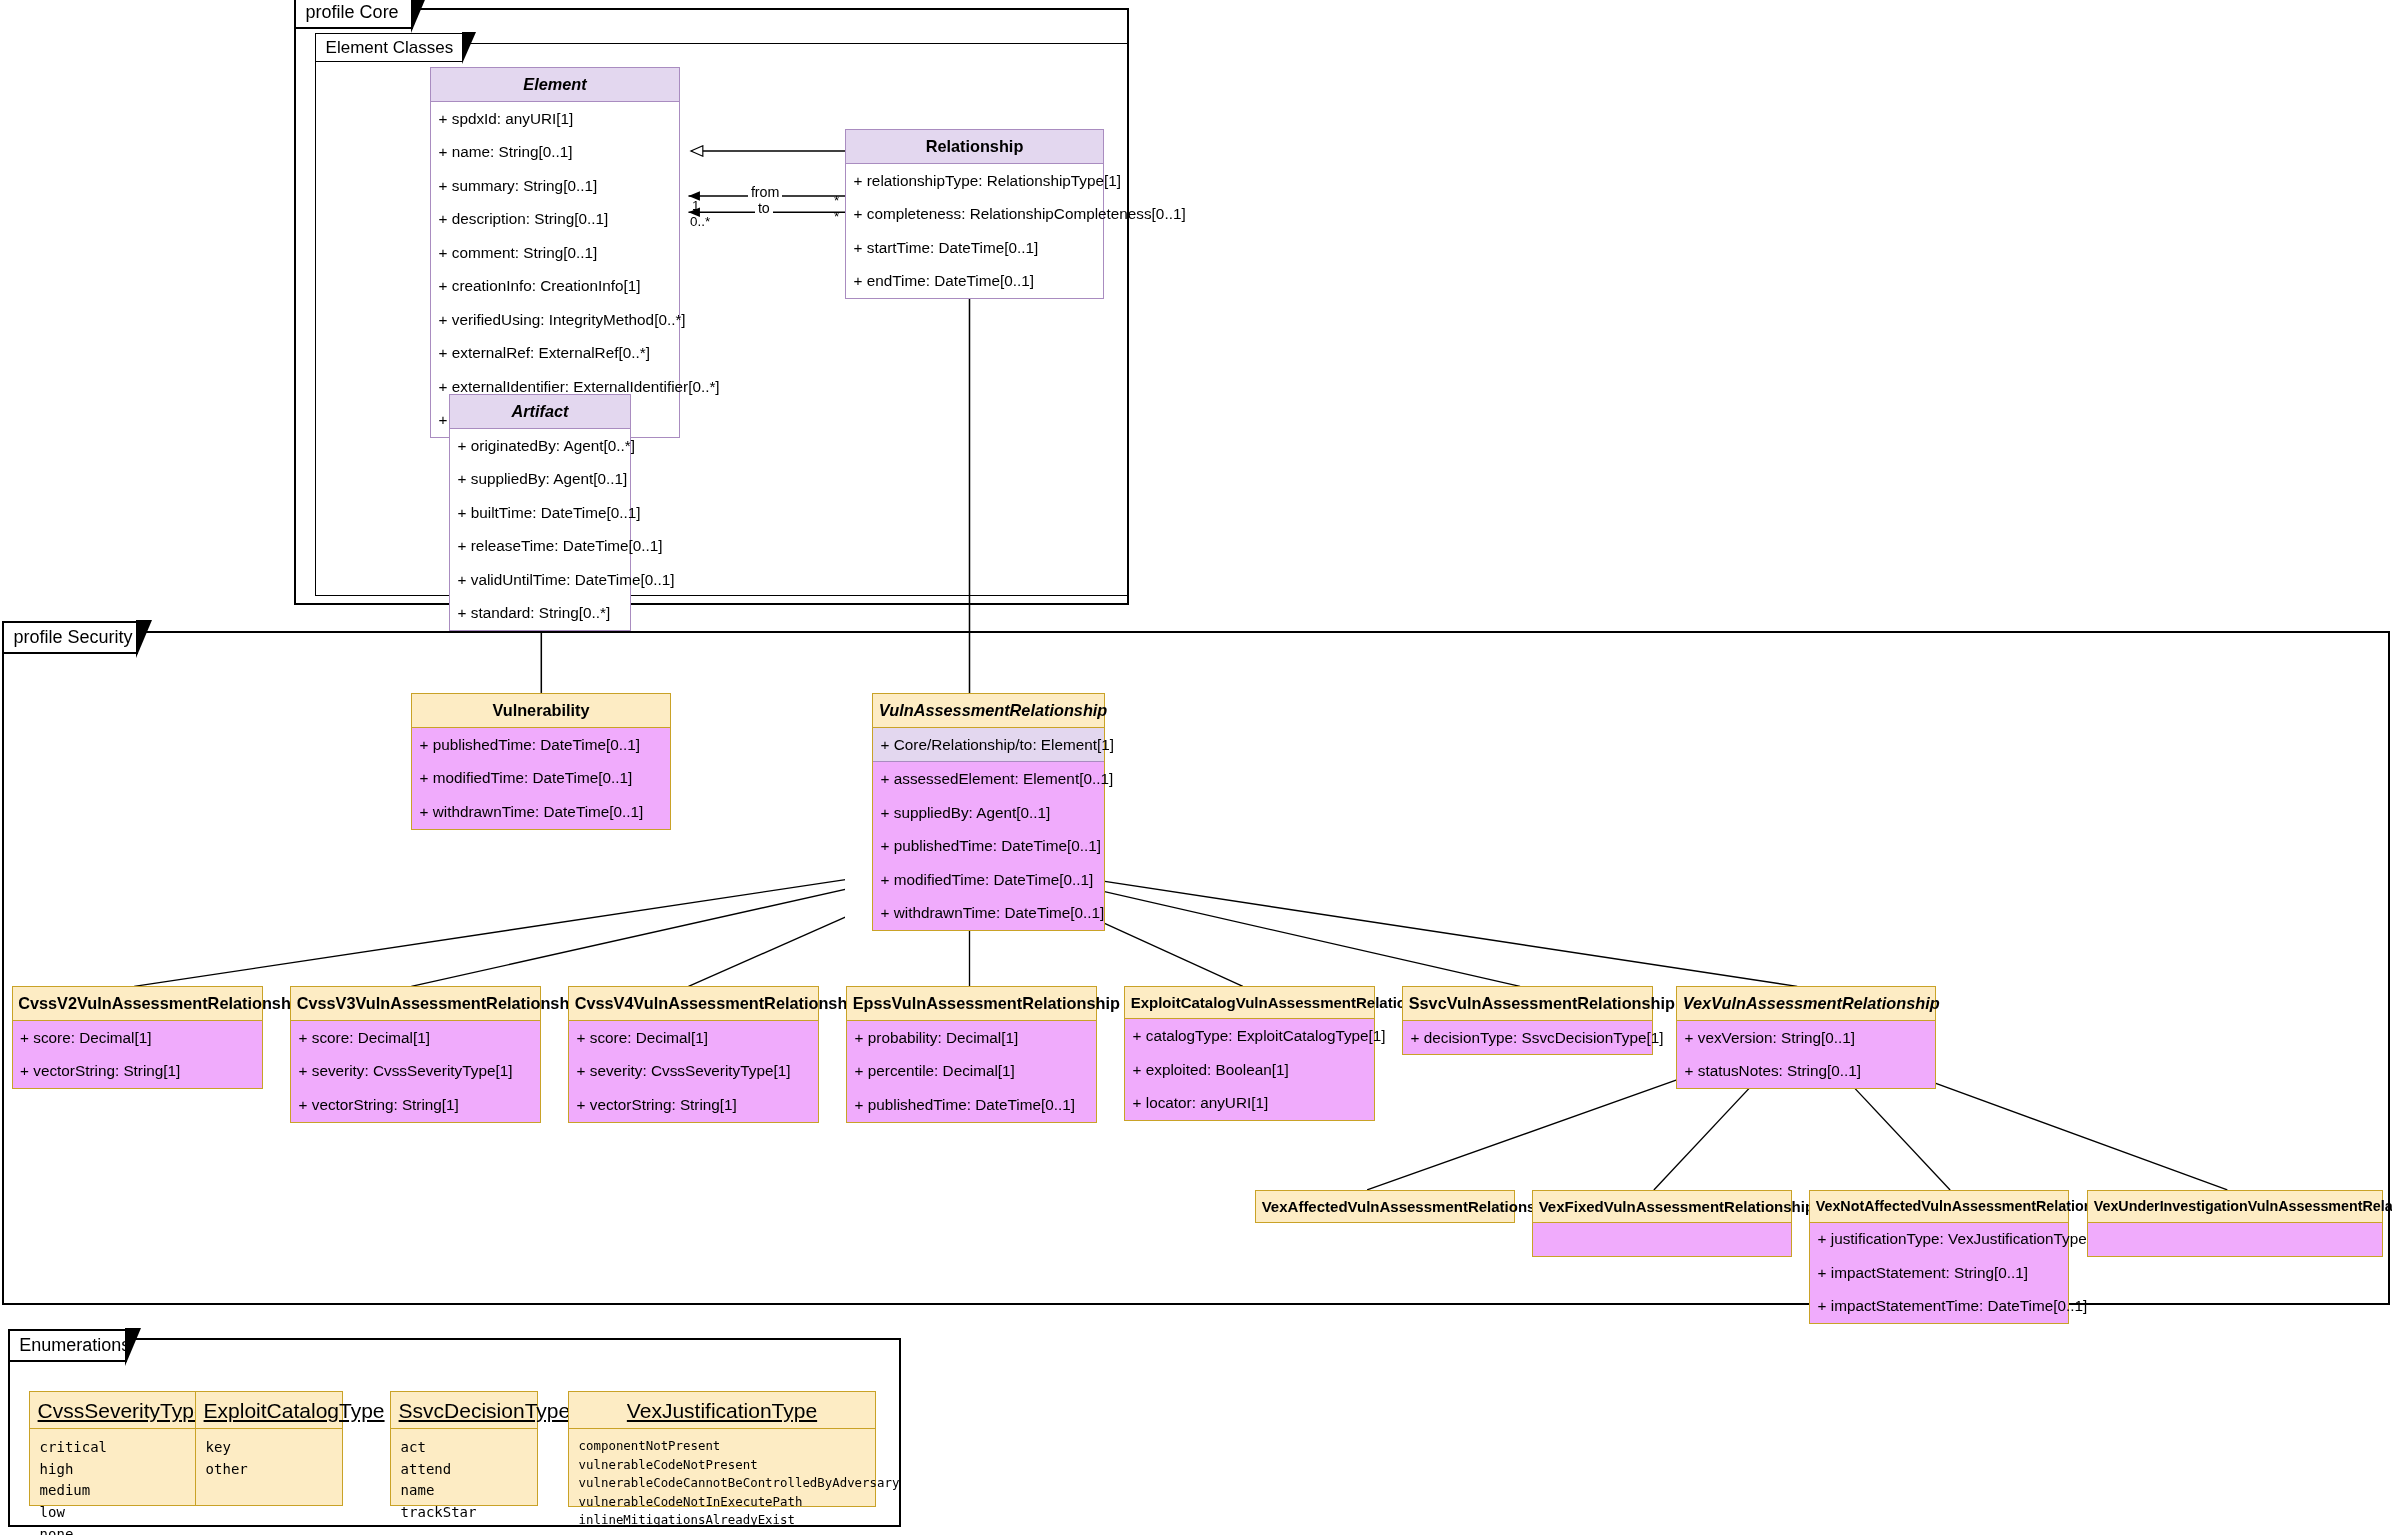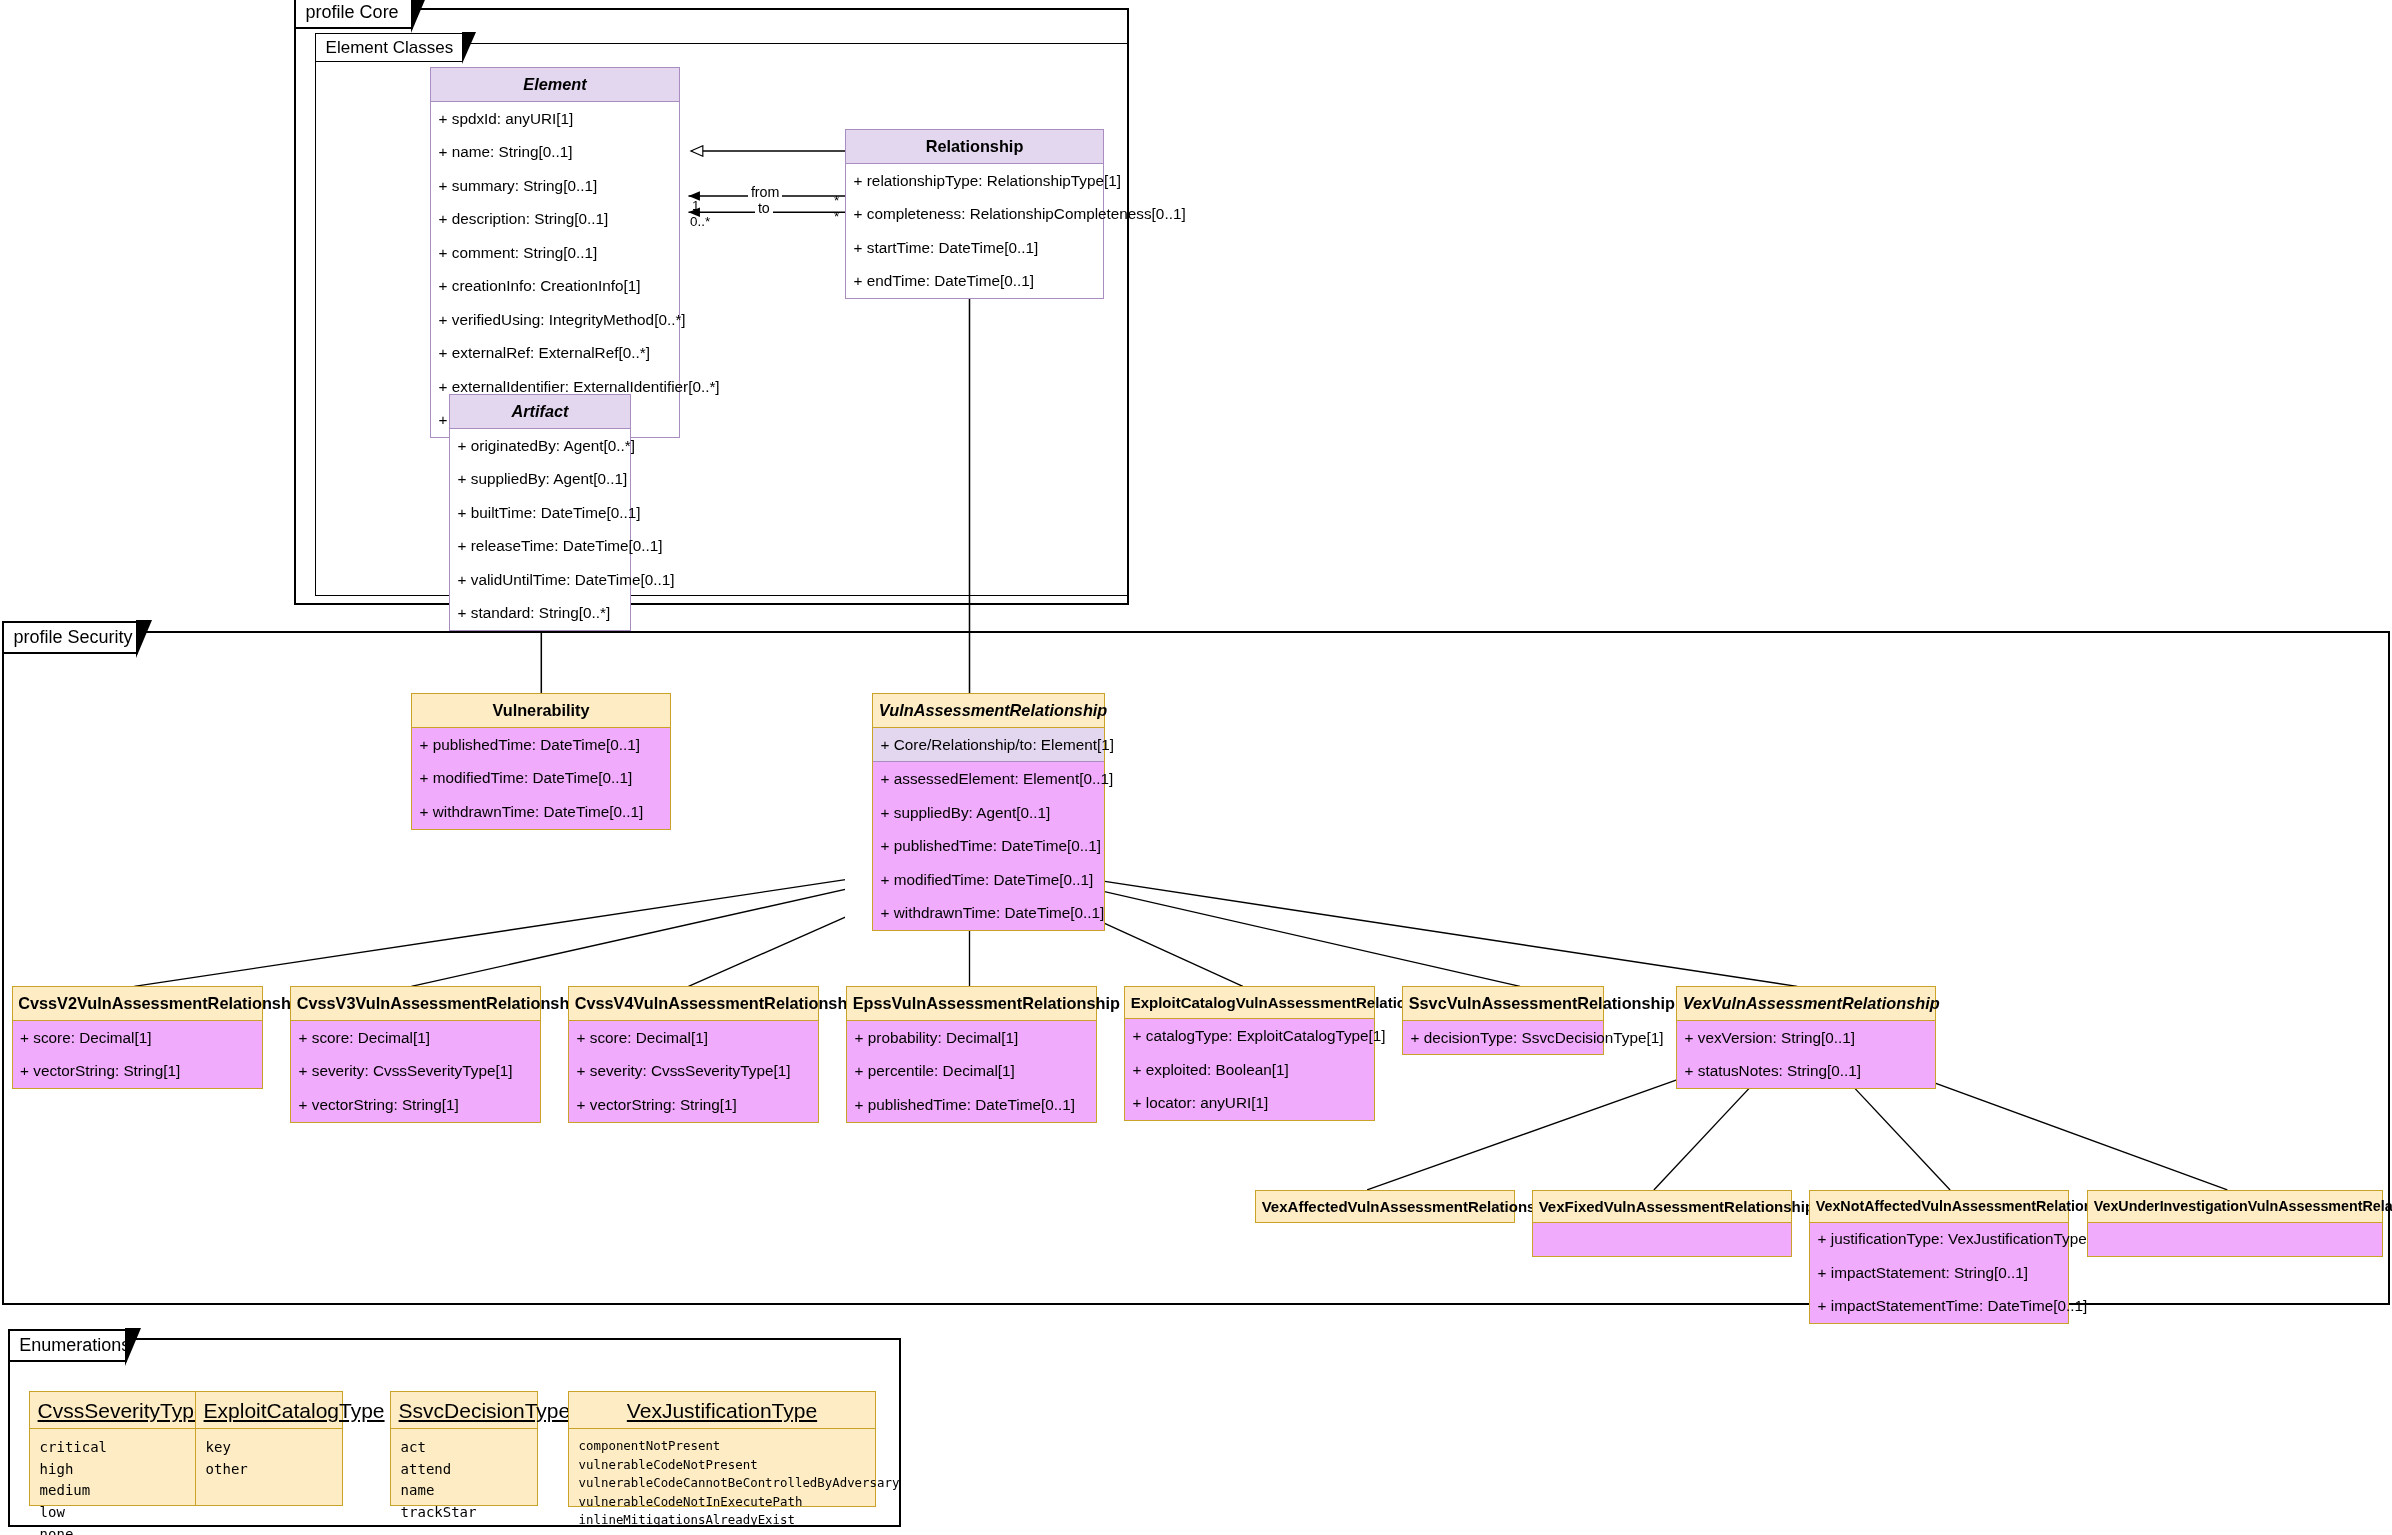--- a/index.html
+++ b/index.html
@@ -342,21 +342,21 @@
 
   <div class="cls sec" style="left:1124px; top:986px; width:251px;">
     <div class="cls-title" style="font-size:15px;">ExploitCatalogVulnAssessmentRelationship</div>
     <div class="cls-attrs">
       <div class="attr">+ catalogType: ExploitCatalogType[1]</div>
       <div class="attr">+ exploited: Boolean[1]</div>
       <div class="attr">+ locator: anyURI[1]</div>
     </div>
   </div>
 
-  <div class="cls sec" style="left:1402px; top:986px; width:202px;">
+  <div class="cls sec" style="left:1402px; top:986px; width:251px;">
     <div class="cls-title">SsvcVulnAssessmentRelationship</div>
     <div class="cls-attrs">
       <div class="attr">+ decisionType: SsvcDecisionType[1]</div>
     </div>
   </div>
 
   <div class="cls sec" style="left:1676px; top:986px; width:260px;">
     <div class="cls-title ital">VexVulnAssessmentRelationship</div>
     <div class="cls-attrs">
       <div class="attr">+ vexVersion: String[0..1]</div>

